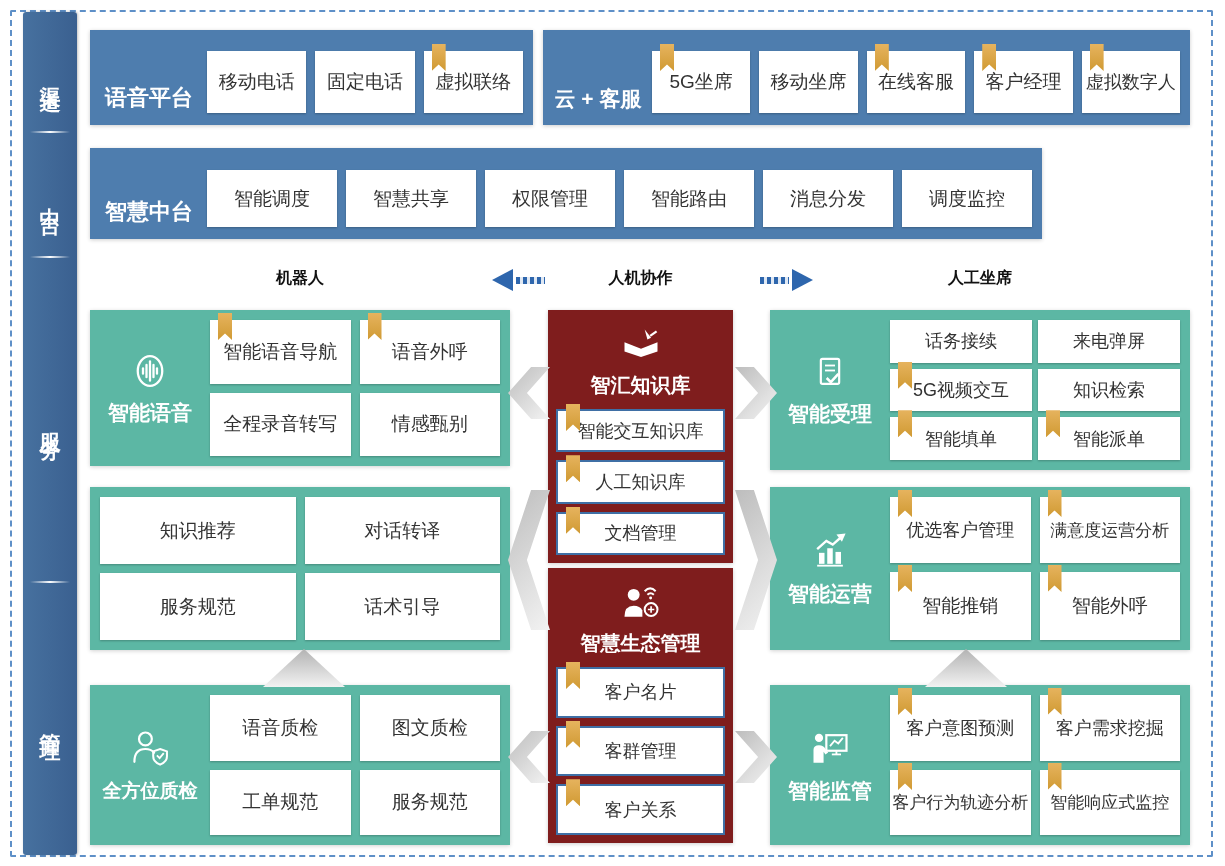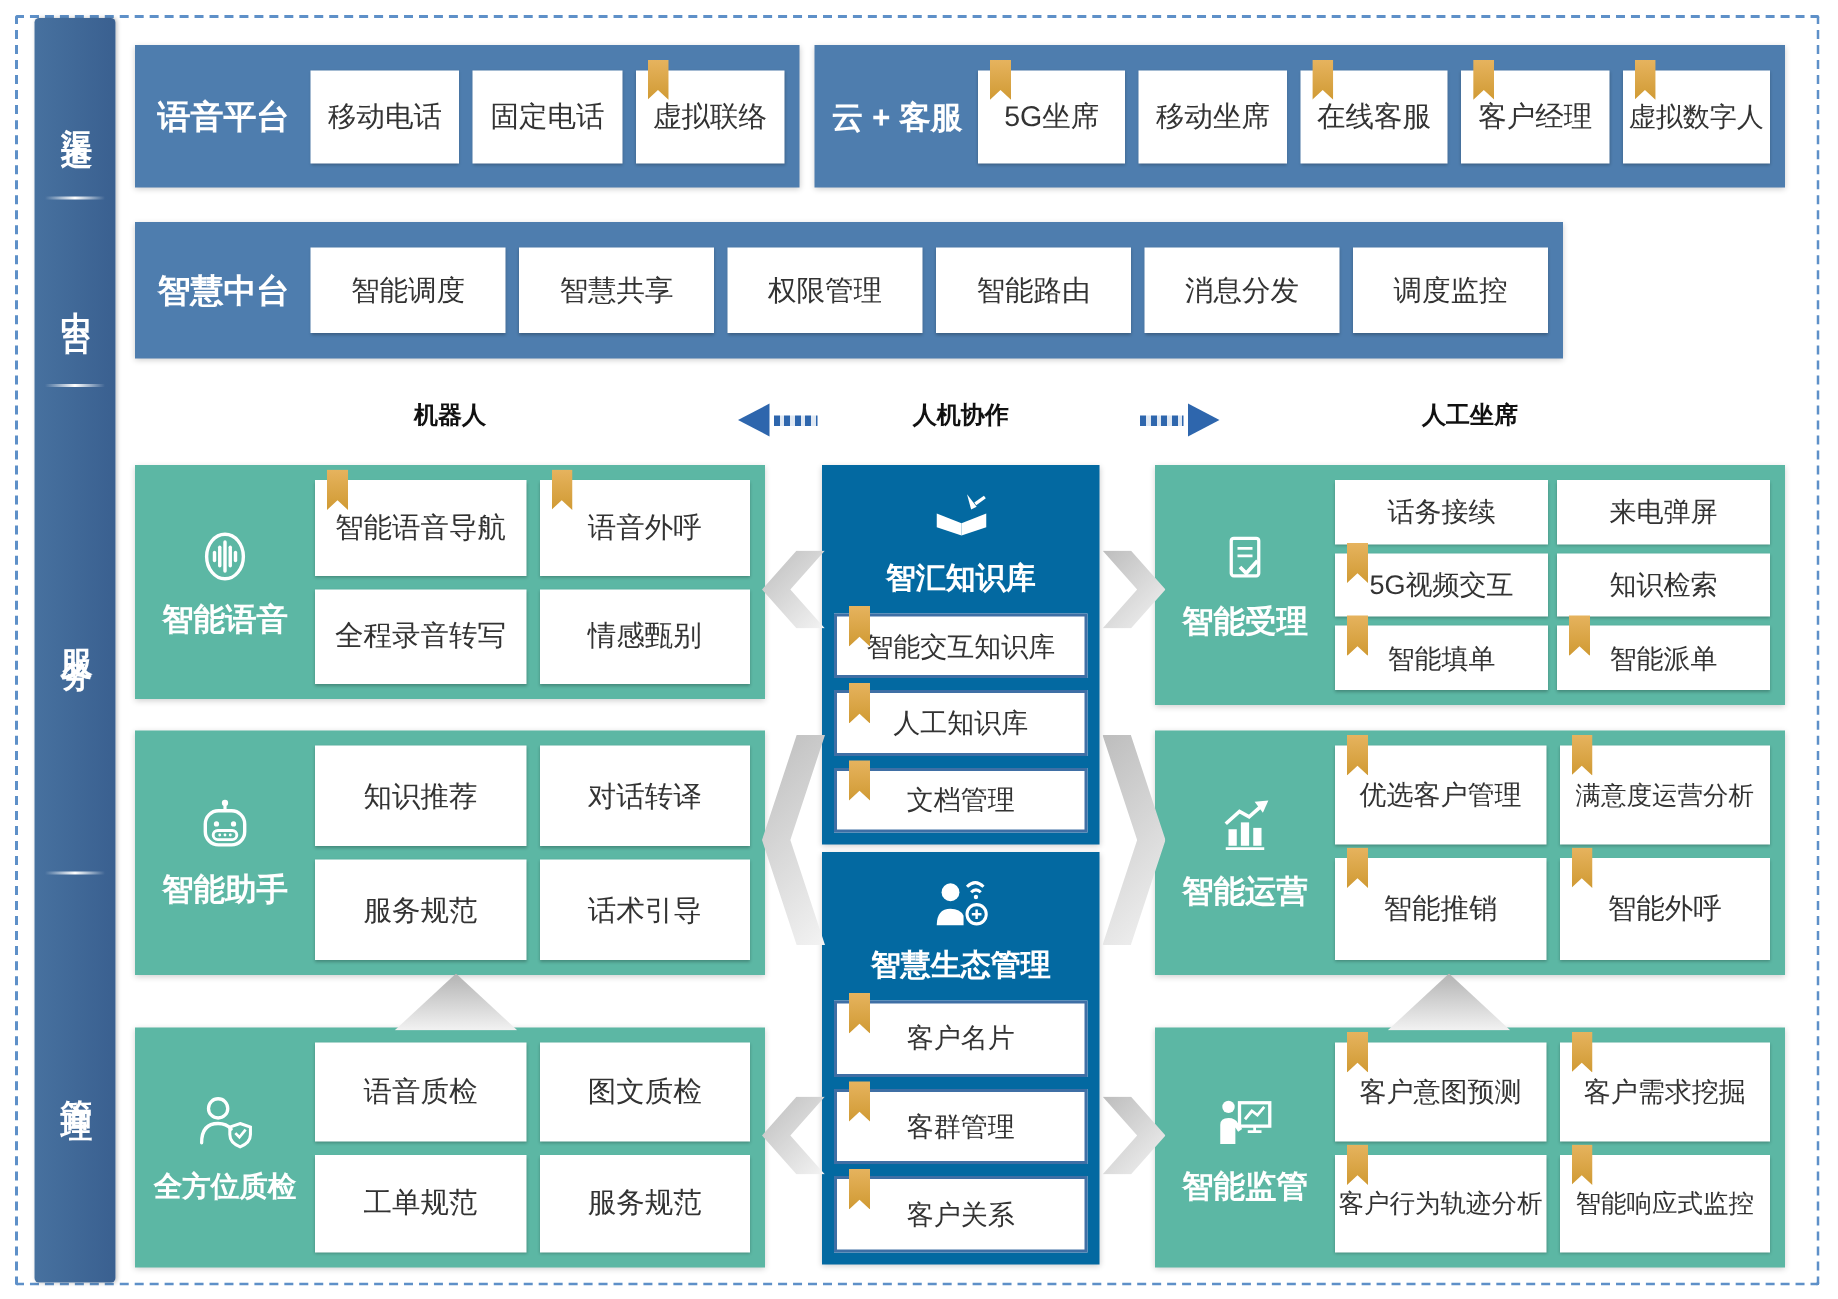--- a/index.html
+++ b/index.html
@@ -9,21 +9,21 @@
          border:2px dashed #5e90c8;border-radius:2px;}
   
   .sidebar{position:absolute;left:23px;top:12px;width:54px;height:843px;
            background:linear-gradient(90deg,#47719f,#3a6090);border-radius:3px;
            display:flex;flex-direction:column;box-shadow:1px 0 3px rgba(0,0,0,.25);}
   .side-sec{display:flex;align-items:center;justify-content:center;}
   .side-label{writing-mode:vertical-rl;color:#fff;font-weight:bold;font-size:21px;
               letter-spacing:7px;text-indent:7px;}
   .side-div{height:2px;margin:0 7px;background:linear-gradient(90deg,rgba(255,255,255,0),#fff,rgba(255,255,255,0));}
   
-  .band{position:absolute;background:#4e7dae;display:flex;align-items:center;
+  .band{position:absolute;background:#4e7dae;display:flex;align-items:flex-end;
         padding:12px 10px;gap:9px;box-shadow:0 1px 4px rgba(0,0,0,.2);}
   .band-label{color:#fff;font-weight:bold;font-size:22px;text-align:center;flex:0 0 auto;}
   .wbox{position:relative;background:#fff;display:flex;align-items:center;justify-content:center;
         font-size:19px;color:#333;box-shadow:0 1px 2px rgba(0,0,0,.25);}
   .band .wbox{flex:1;height:62px;}
   .band2 .wbox{height:57px;}
   
   .hdr{position:absolute;top:260px;height:36px;line-height:36px;text-align:center;
        font-weight:bold;font-size:16px;color:#111;}
   .arrowgrp{position:absolute;top:269px;display:flex;align-items:center;gap:3px;}
@@ -39,21 +39,21 @@
   .gb-side{width:100px;flex:0 0 100px;display:flex;flex-direction:column;align-items:center;
            justify-content:center;gap:7px;color:#fff;}
   .gb-label{font-weight:bold;font-size:21px;white-space:nowrap;}
   .gb-label.small{font-size:19px;}
   .gb-grid{flex:1;display:grid;grid-template-columns:1fr 1fr;gap:9px;}
   .gb-grid .wbox{font-size:19px;}
   .gb-grid.rows3{gap:6px;}
   .gb-grid.rows3 .wbox{font-size:18px;}
   .gb-grid .wbox.longtxt{font-size:17px;}
   
-  .mblock{position:absolute;left:548px;width:185px;background:#0369a1;display:flex;
+  .mblock{position:absolute;left:548px;width:185px;background:#7f1d1d;display:flex;
           flex-direction:column;padding:8px;gap:8px;box-sizing:border-box;
           box-shadow:0 1px 4px rgba(0,0,0,.2);}
   .mb-head{display:flex;flex-direction:column;align-items:center;justify-content:center;
            gap:4px;color:#fff;padding:6px 0 2px;}
   .mb-label{font-weight:bold;font-size:20px;white-space:nowrap;}
   .mblock .wbox{flex:1;border:2px solid #3f6fa5;font-size:18px;box-shadow:none;}
   
   .bm{position:absolute;left:8px;top:-7px;width:14px;height:27px;
       background:linear-gradient(180deg,#e6b35e,#d09a33);
       clip-path:polygon(0 0,100% 0,100% 100%,50% 76%,0 100%);}
@@ -188,36 +188,20 @@
       <div class="wbox">
           <span>全程录音转写</span>
         </div>
       <div class="wbox">
           <span>情感甄别</span>
         </div>
     </div>
   </section>
 
   <section class="gblock" style="left:90px;top:487px;height:163px">
-    <div class="gb-side">
-      <span class="icon">
-        <svg viewBox="0 0 48 48" width="42" height="42">
-            <circle cx="24" cy="6" r="2.4" fill="#fff"></circle>
-            <line x1="24" y1="8" x2="24" y2="12" stroke="#fff" stroke-width="2.4"></line>
-            <rect x="9" y="12" width="30" height="26" rx="10" fill="none" stroke="#fff" stroke-width="2.6"></rect>
-            <circle cx="17.5" cy="22" r="2" fill="#fff"></circle>
-            <circle cx="30.5" cy="22" r="2" fill="#fff"></circle>
-            <rect x="15" y="27" width="18" height="7" rx="3.5" fill="none" stroke="#fff" stroke-width="2.2"></rect>
-            <circle cx="20" cy="30.5" r="1.1" fill="#fff"></circle>
-            <circle cx="24" cy="30.5" r="1.1" fill="#fff"></circle>
-            <circle cx="28" cy="30.5" r="1.1" fill="#fff"></circle>
-          </svg>
-      </span>
-      <div class="gb-label">智能助手</div>
-    </div>
     <div class="gb-grid">
       <div class="wbox">
           <span>知识推荐</span>
         </div>
       <div class="wbox">
           <span>对话转译</span>
         </div>
       <div class="wbox">
           <span>服务规范</span>
         </div>

